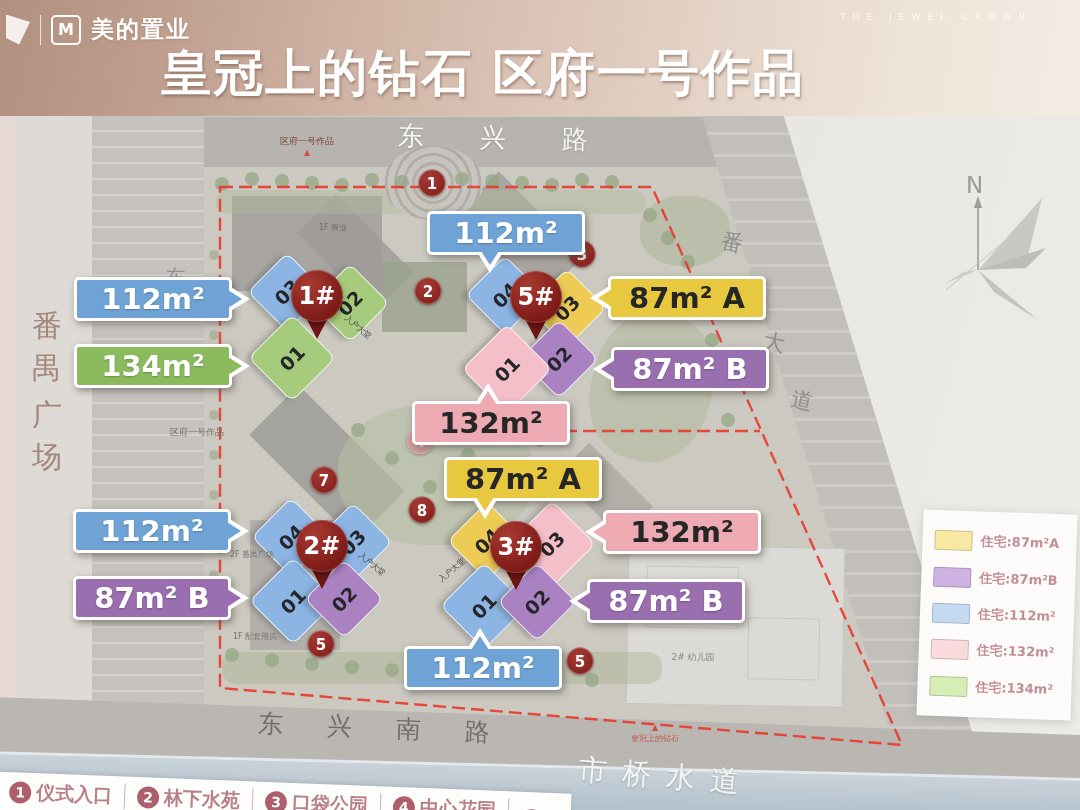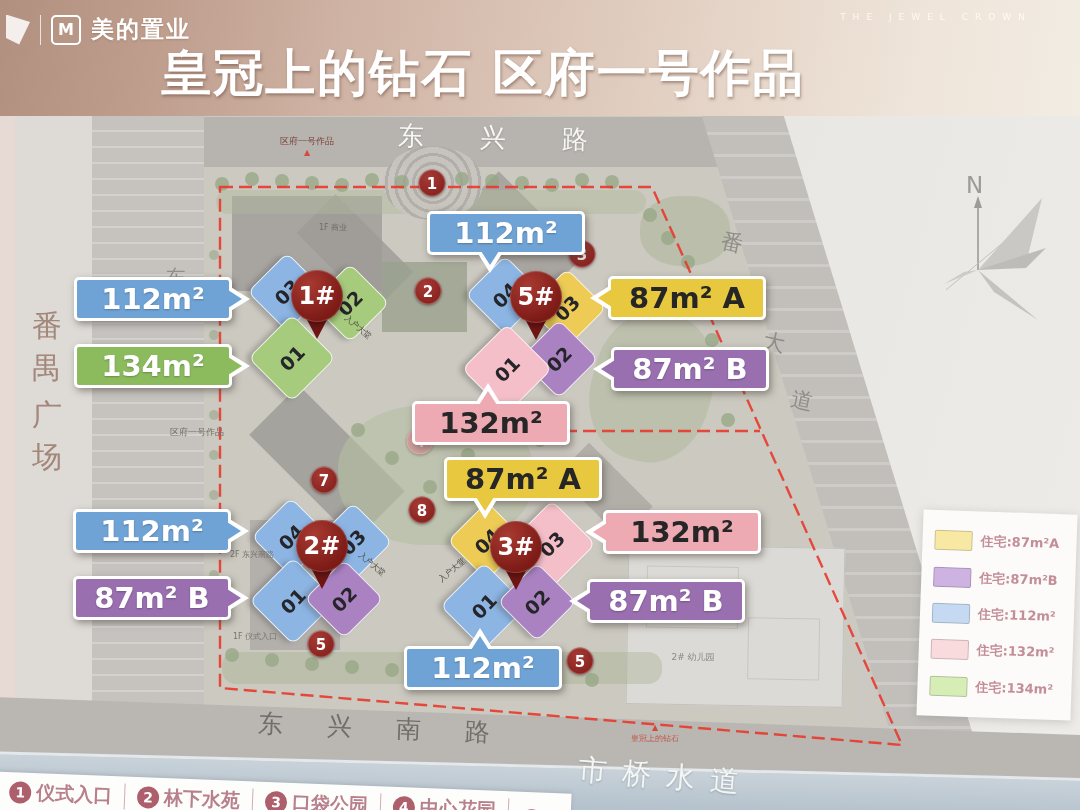--- a/index.html
+++ b/index.html
@@ -277,22 +277,22 @@
       <div class="marker" style="left: 324px; top: 480px;">7</div>
       <div class="marker" style="left: 422px; top: 510px;">8</div>
       <div class="marker" style="left: 321px; top: 644px;">5</div>
       <div class="marker" style="left: 580px; top: 661px;">5</div>
     </div>
   <div id="mtexts">
       <div class="mtext" style="left: 307px; top: 141px; font-size: 9px; color: rgb(122, 64, 56);">区府一号作品</div>
       <div class="mtext" style="left: 307px; top: 152px; font-size: 8px; color: rgb(214, 74, 58);">▲</div>
       <div class="mtext" style="left: 333px; top: 227px; font-size: 8px; color: rgb(111, 109, 104);">1F 商业</div>
       <div class="mtext" style="left: 197px; top: 432px; font-size: 9px; color: rgb(111, 109, 104);">区府一号作品</div>
-      <div class="mtext" style="left: 252px; top: 554px; font-size: 8px; color: rgb(119, 117, 111);">2F 东兴南路</div>
-      <div class="mtext" style="left: 255px; top: 636px; font-size: 8px; color: rgb(119, 117, 111);">1F 仪式入口</div>
+      <div class="mtext" style="left: 252px; top: 554px; font-size: 8px; color: rgb(119, 117, 111);">2F 番禺广场</div>
+      <div class="mtext" style="left: 255px; top: 636px; font-size: 8px; color: rgb(119, 117, 111);">1F 配套用房</div>
       <div class="mtext" style="left: 693px; top: 657px; font-size: 9px; color: rgb(139, 137, 132);">2# 幼儿园</div>
       <div class="mtext" style="left: 655px; top: 727px; font-size: 8px; color: rgb(214, 74, 58);">▲</div>
       <div class="mtext" style="left: 655px; top: 738px; font-size: 8px; color: rgb(192, 88, 74);">皇冠上的钻石</div>
       <div class="mtext" style="left: 358px; top: 327px; font-size: 8px; color: rgb(74, 72, 68); transform: translate(-50%, -50%) rotate(40deg);">入户大堂</div>
       <div class="mtext" style="left: 372px; top: 564px; font-size: 8px; color: rgb(74, 72, 68); transform: translate(-50%, -50%) rotate(40deg);">入户大堂</div>
       <div class="mtext" style="left: 452px; top: 570px; font-size: 8px; color: rgb(74, 72, 68); transform: translate(-50%, -50%) rotate(-40deg);">入户大堂</div>
     </div>
   <div id="callouts">
       <div class="callout lt" style="left: 74px; top: 277px; background: rgb(111, 163, 214); color: rgb(255, 255, 255);">112m²<div class="ptr" style="right: -21px; top: 50%; margin-top: -13px; border-top: 13px solid transparent; border-bottom: 13px solid transparent; border-left: 21px solid rgb(255, 255, 255);"></div><div class="ptr" style="right: -13px; top: 50%; margin-top: -9px; border-top: 9px solid transparent; border-bottom: 9px solid transparent; border-left: 14px solid rgb(111, 163, 214); z-index: 1;"></div></div>
       <div class="callout lt" style="left: 74px; top: 344px; background: rgb(140, 187, 94); color: rgb(255, 255, 255);">134m²<div class="ptr" style="right: -21px; top: 50%; margin-top: -13px; border-top: 13px solid transparent; border-bottom: 13px solid transparent; border-left: 21px solid rgb(255, 255, 255);"></div><div class="ptr" style="right: -13px; top: 50%; margin-top: -9px; border-top: 9px solid transparent; border-bottom: 9px solid transparent; border-left: 14px solid rgb(140, 187, 94); z-index: 1;"></div></div>

